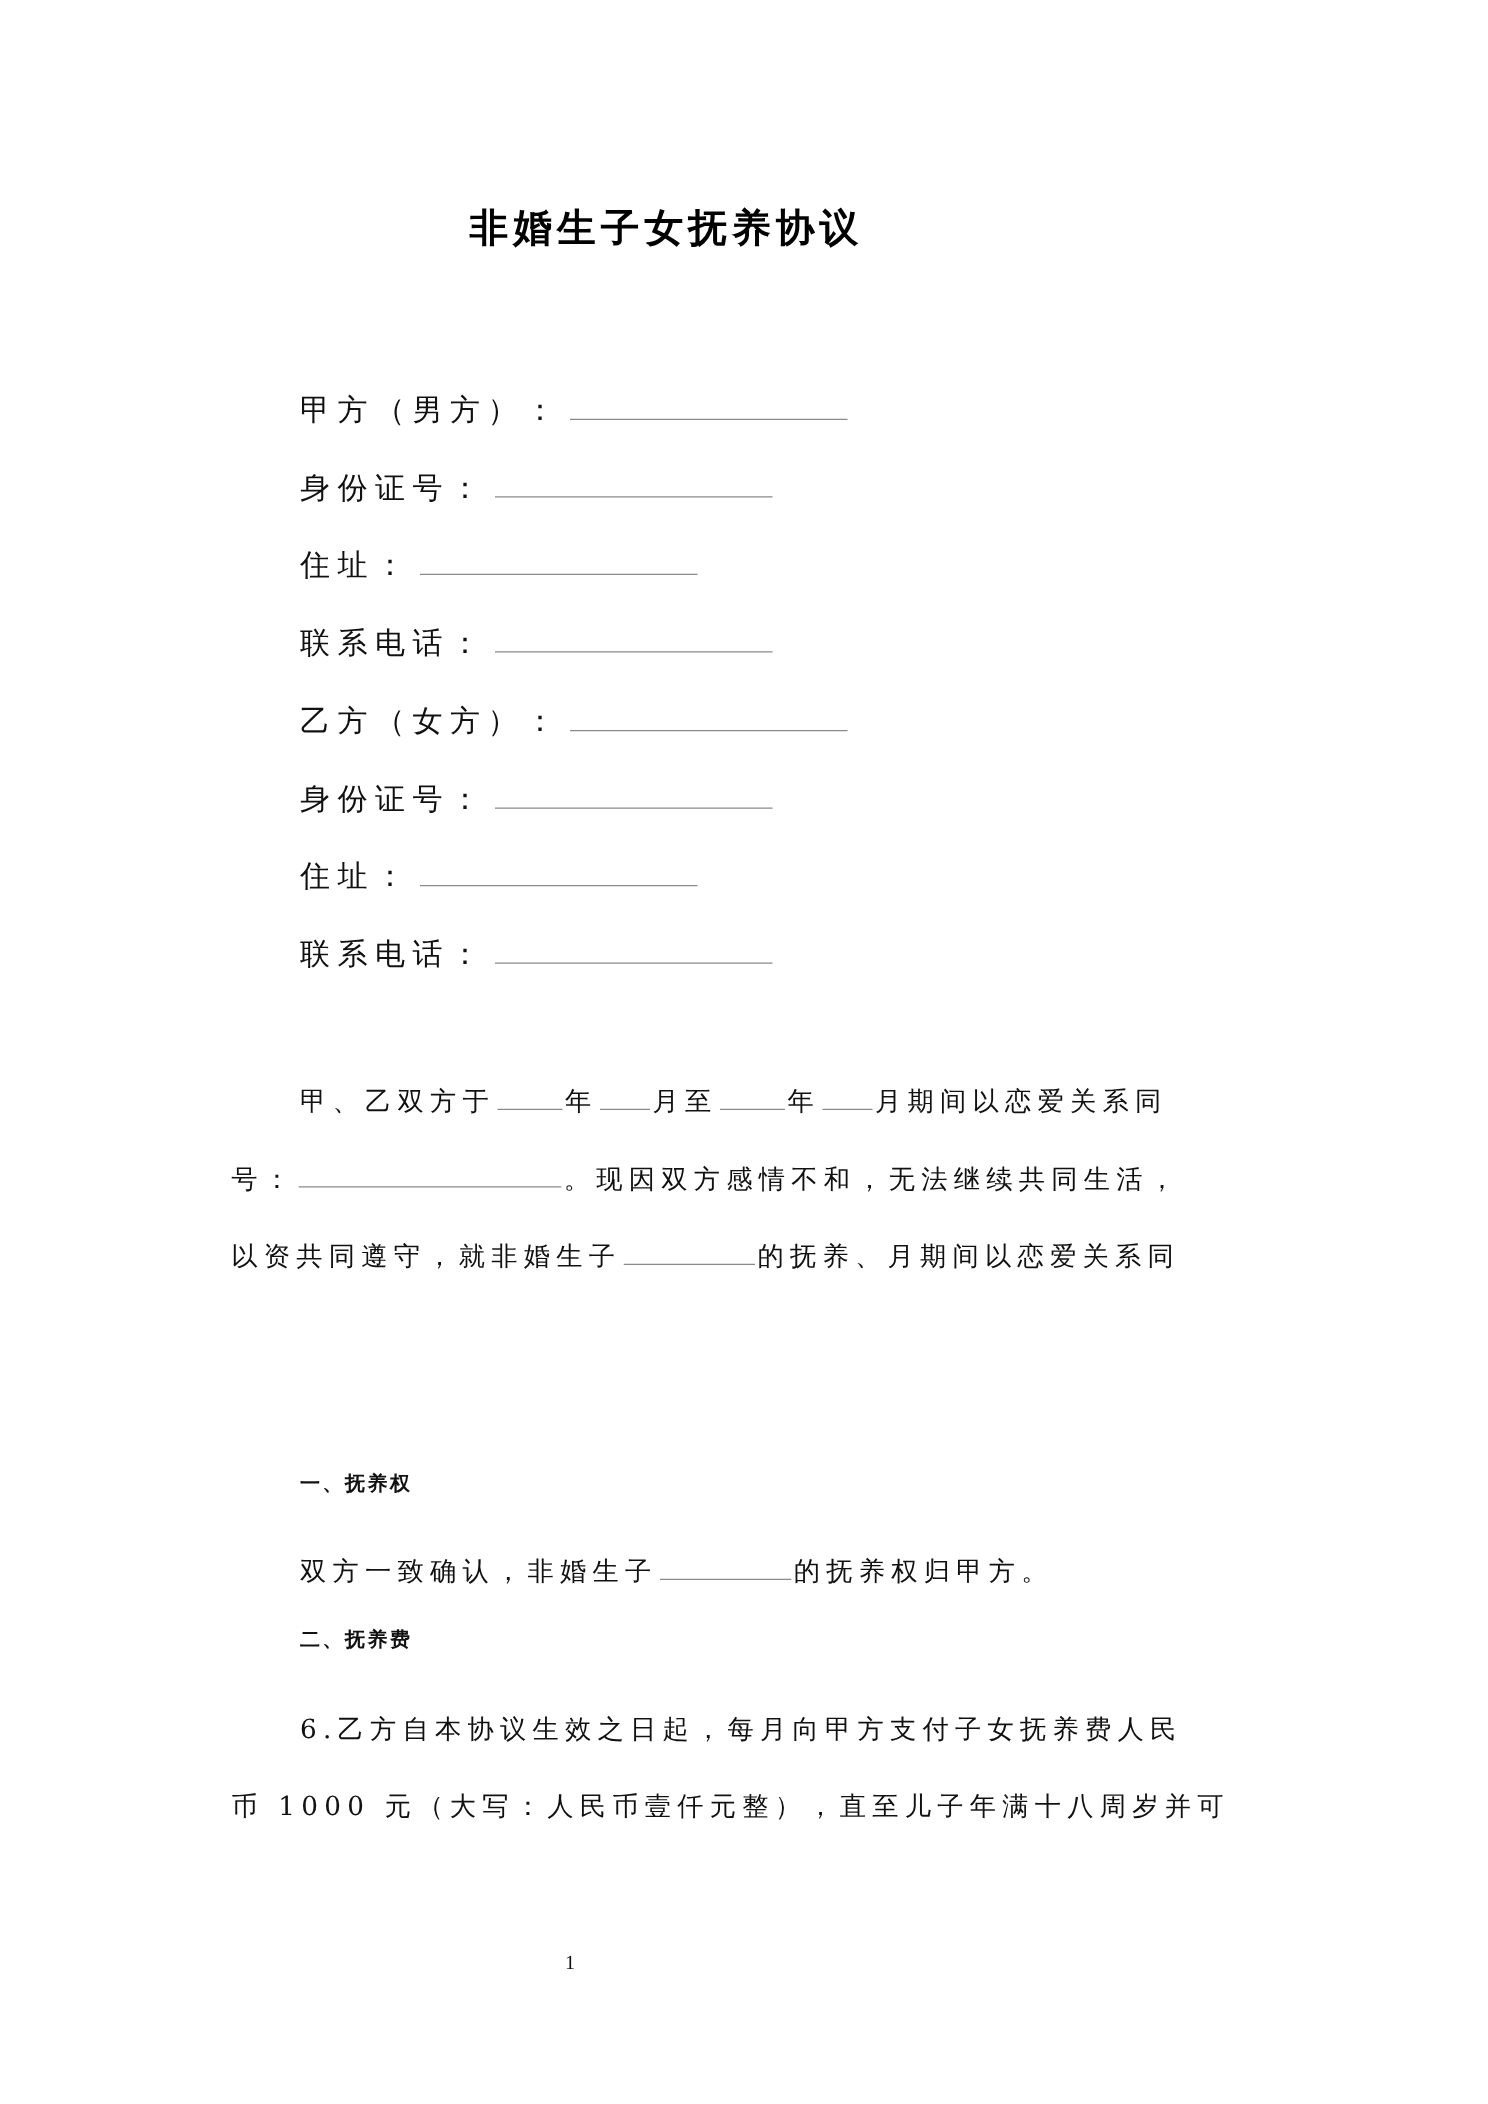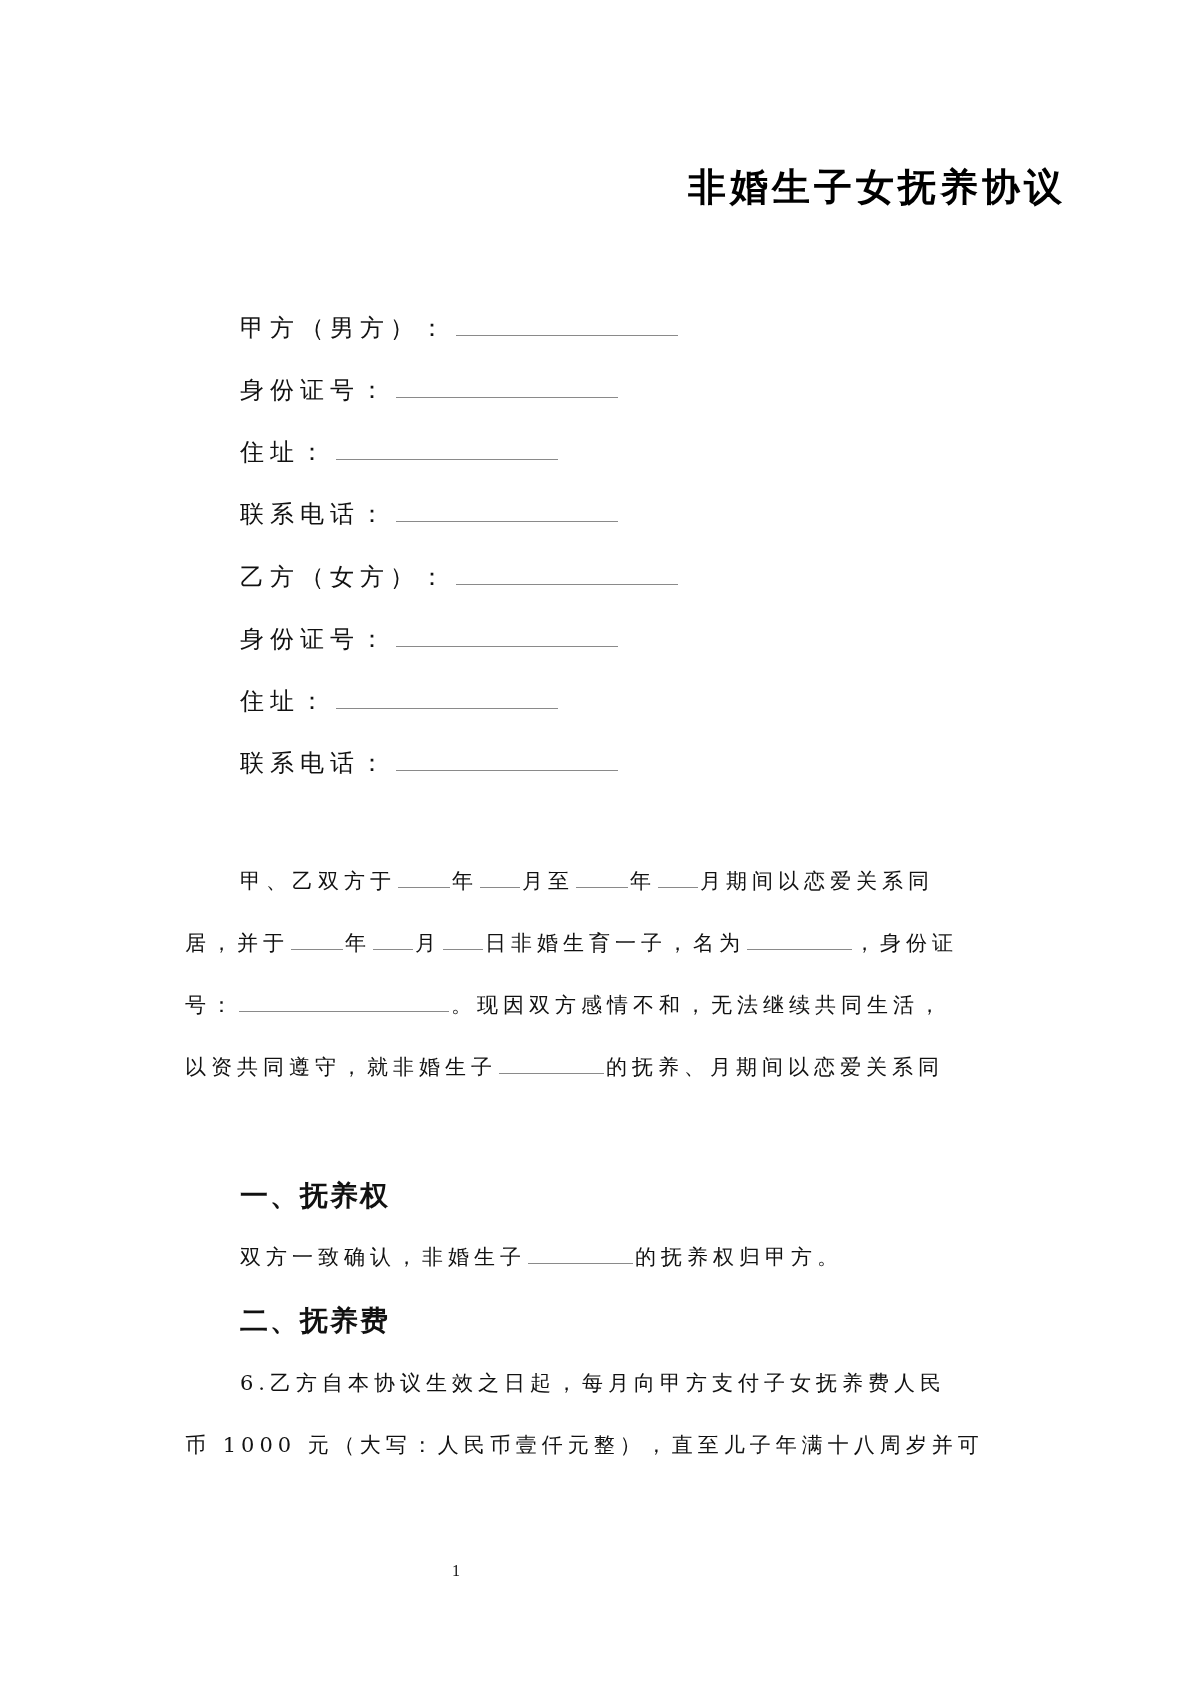--- a/index.html
+++ b/index.html
@@ -1,28 +1,28 @@
 <!DOCTYPE html>
 <html><head>
 <meta charset="utf-8">
 <style>
   html, body { margin: 0; padding: 0; background: #ffffff; }
   body { width: 1190px; height: 1683px; position: relative; overflow: hidden;
          font-family: "DejaVu Serif", "Liberation Serif", serif; color: #111111; }
   .page { position: absolute; left: 0; top: 0; width: 1190px; height: 1683px; background: #fff; }
-  .title { position: absolute; left: 0; width: 1066px; top: 162px; text-align: right;
+  .title { position: absolute; left: 0; width: 1066px; top: 162px; text-align: center;
            font-family: "DejaVu Sans", "Liberation Sans", sans-serif; font-weight: bold;
-           font-size: 38px; letter-spacing: 4px; color: #000; }
+           font-size: 31px; letter-spacing: 4px; color: #000; }
   .party-row { position: absolute; left: 240px; font-size: 24px; letter-spacing: 6px; line-height: 32px; white-space: nowrap; margin-top: 11px; }
   .blank { display: inline-block; border-bottom: 1.5px solid #8a8a8a; height: 24px; vertical-align: baseline; margin-left: 6px; }
   .para { position: absolute; left: 185px; width: 830px; font-size: 21px; letter-spacing: 5px; line-height: 62px; text-align: justify; }
   .line { white-space: nowrap; display: block; }
   .ind { padding-left: 55px; }
   .u { display: inline-block; border-bottom: 1.5px solid #8a8a8a; height: 22px; vertical-align: baseline; margin: 0 2px; }
-  .heading { position: absolute; left: 240px; font-size: 28px; font-weight: bold; letter-spacing: 2px;
+  .heading { position: absolute; left: 240px; font-size: 16px; font-weight: bold; letter-spacing: 2px;
              font-family: "DejaVu Sans", "Liberation Sans", sans-serif; }
   .pagenum { position: absolute; left: 452px; top: 1562px; font-size: 16px; font-family: "Liberation Serif", serif; }
 </style>
 </head>
 <body>
 
 <div class="page">
 
   <div class="title">非婚生子女抚养协议</div>
 
@@ -50,23 +50,20 @@
   </div>
   <div class="party-row" style="top:735px;">
     <span>联系电话：</span><span class="blank" style="width:222px;"></span>
   </div>
 
   <div class="para" style="top:850px;">
     <span class="line ind">
       <span>甲、乙双方于</span><span class="u" style="width:52px;"></span><span>年</span><span class="u" style="width:40px;"></span><span>月至</span><span class="u" style="width:52px;"></span><span>年</span><span class="u" style="width:40px;"></span><span>月期间以恋爱关系同</span>
     </span>
     <span class="line">
-      <span>居，并于</span><span class="u" style="width:52px;"></span><span>年</span><span class="u" style="width:40px;"></span><span>月</span><span class="u" style="width:40px;"></span><span>日非婚生育一子，名为</span><span class="u" style="width:105px;"></span><span>，身份证</span>
-    </span>
-    <span class="line">
       <span>号：</span><span class="u" style="width:210px;"></span><span>。现因双方感情不和，无法继续共同生活，</span>
     </span>
     <span class="line">
       <span>以资共同遵守，就非婚生子</span><span class="u" style="width:105px;"></span><span>的抚养、月期间以恋爱关系同</span>
     </span>
   </div>
 
   <div class="heading" style="top:1177px;">一、抚养权</div>
   <div class="para" style="top:1226px;">
     <span class="line ind">

